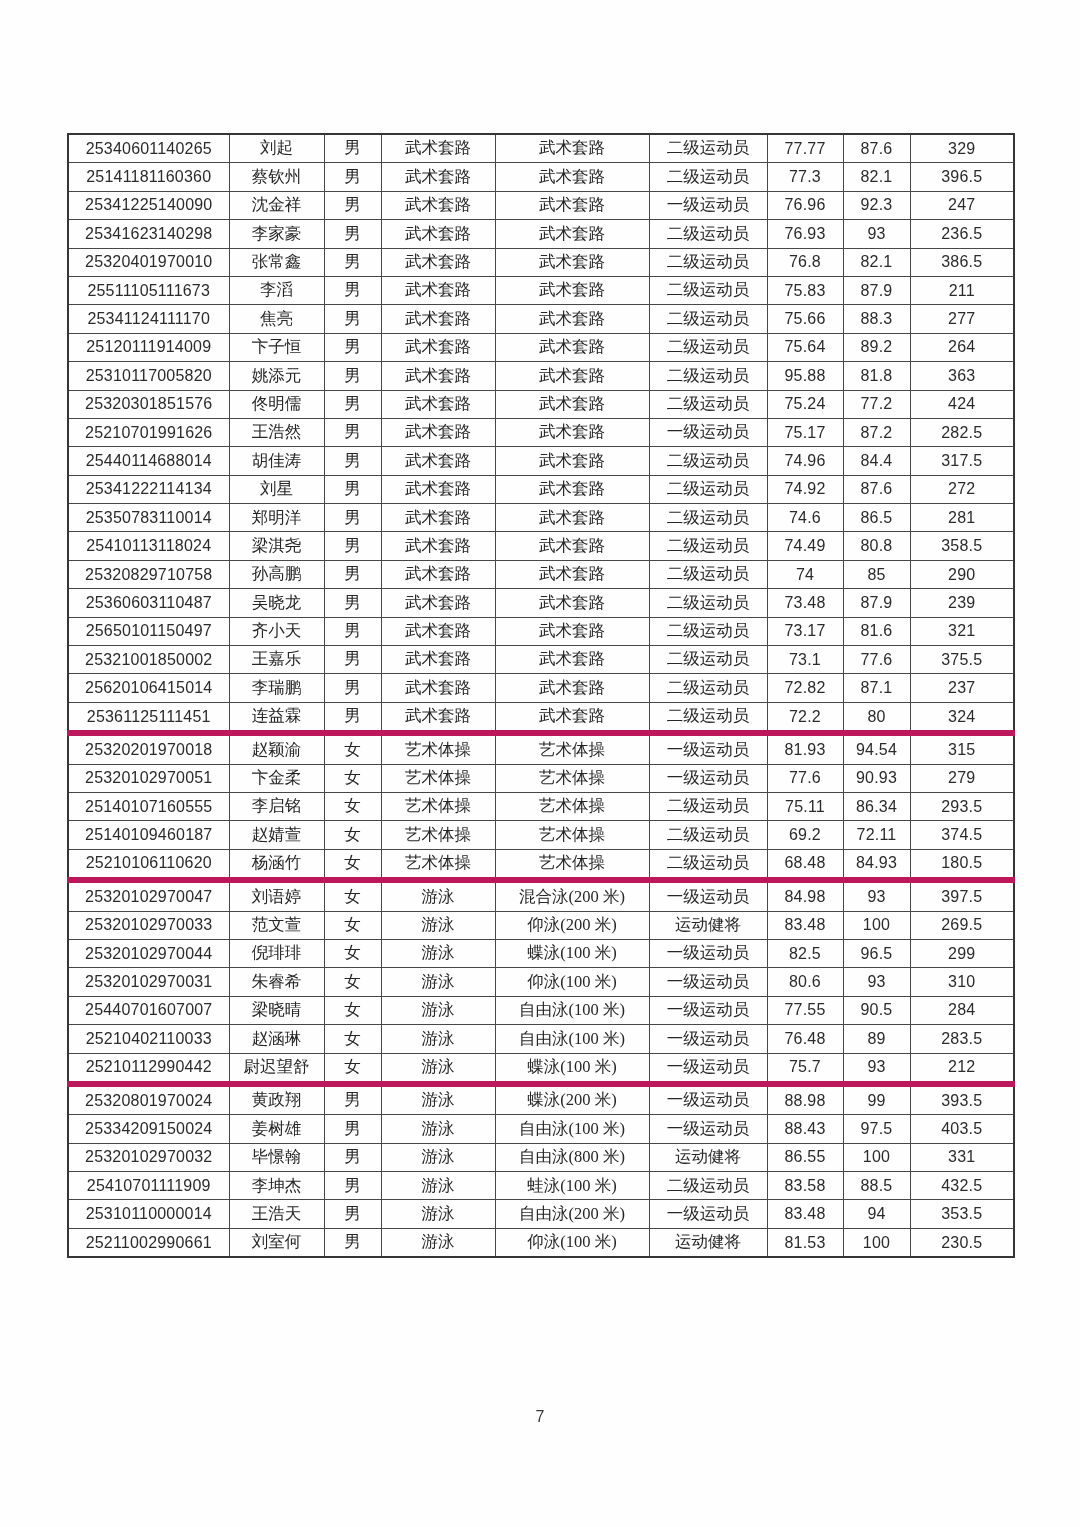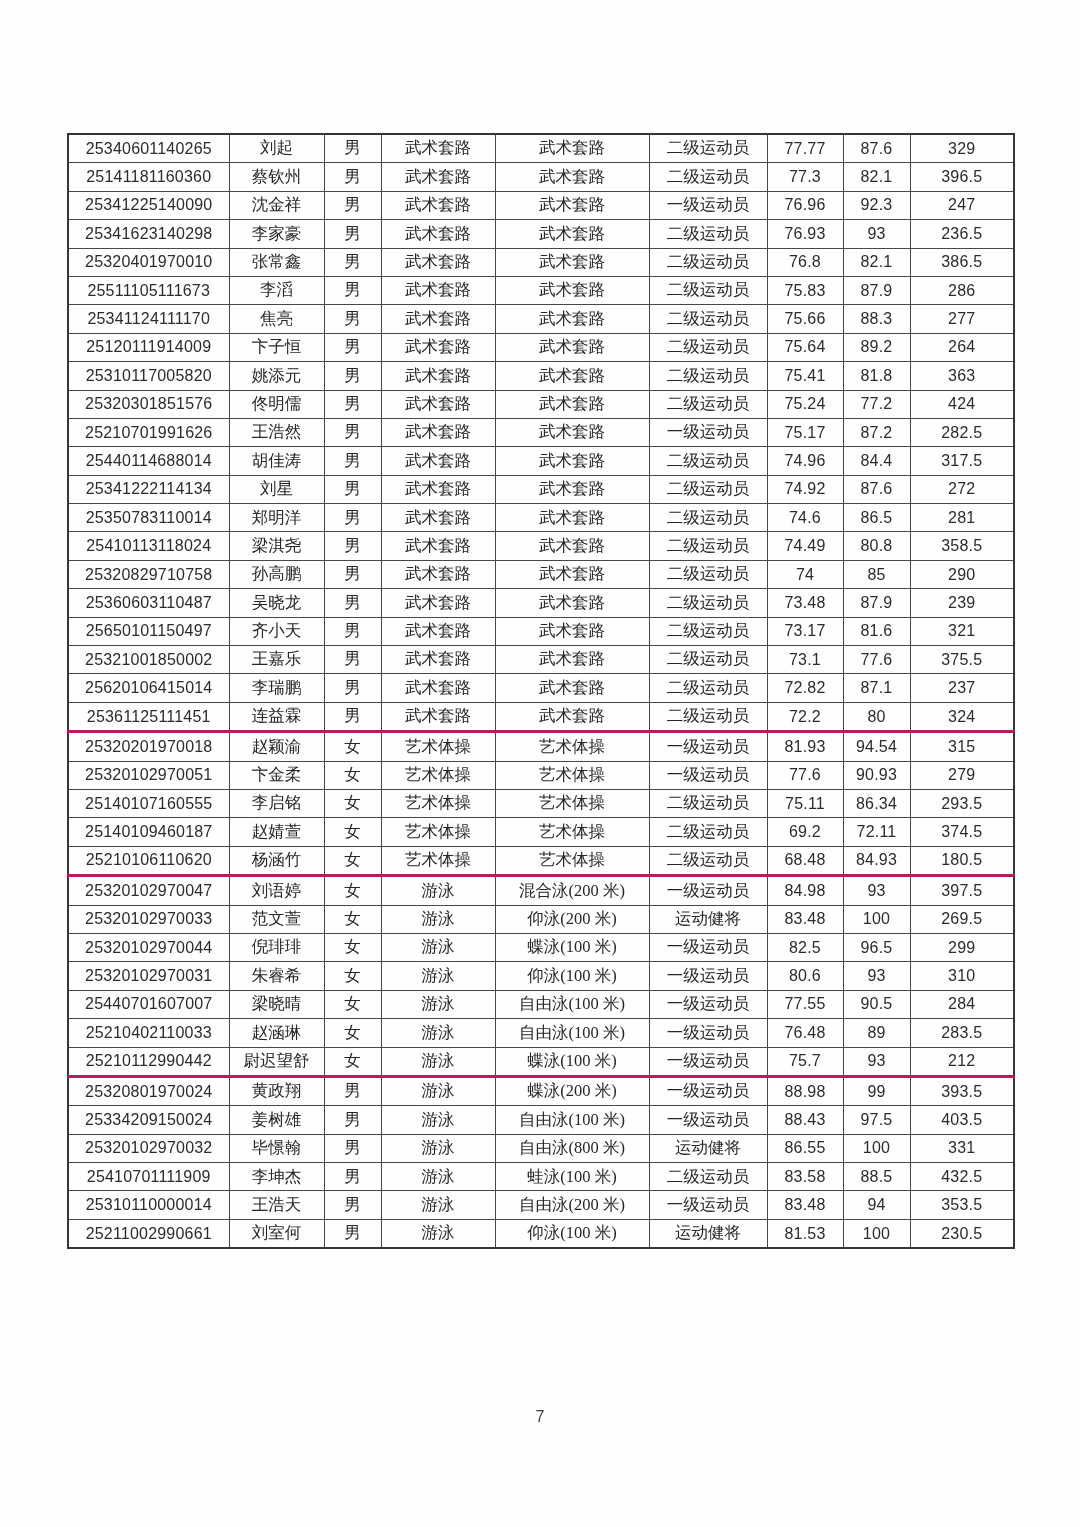--- a/index.html
+++ b/index.html
@@ -45,21 +45,21 @@
     font-family: "Liberation Serif", serif;
     color: #262626;
   }
   table.results td.num {
     font-family: "Liberation Sans", sans-serif;
     font-size: 16px;
     letter-spacing: 0.2px;
     color: #2b2b2b;
   }
   table.results tr.section-end td {
-    border-bottom: 3px solid #be185d;
+    border-bottom: 6px solid #be185d;
   }
   .page-number {
     position: absolute;
     left: 0;
     top: 1408px;
     width: 1080px;
     text-align: center;
     font-size: 16px;
     font-family: "Liberation Sans", sans-serif;
     color: #3a3a3a;
@@ -140,21 +140,21 @@
     </tr>
         <tr>
       <td class="num">25511105111673</td>
       <td>李滔</td>
       <td>男</td>
       <td>武术套路</td>
       <td>武术套路</td>
       <td>二级运动员</td>
       <td class="num">75.83</td>
       <td class="num">87.9</td>
-      <td class="num">286</td>
+      <td class="num">211</td>
     </tr>
         <tr>
       <td class="num">25341124111170</td>
       <td>焦亮</td>
       <td>男</td>
       <td>武术套路</td>
       <td>武术套路</td>
       <td>二级运动员</td>
       <td class="num">75.66</td>
       <td class="num">88.3</td>
@@ -171,21 +171,21 @@
       <td class="num">89.2</td>
       <td class="num">264</td>
     </tr>
         <tr>
       <td class="num">25310117005820</td>
       <td>姚添元</td>
       <td>男</td>
       <td>武术套路</td>
       <td>武术套路</td>
       <td>二级运动员</td>
-      <td class="num">75.41</td>
+      <td class="num">95.88</td>
       <td class="num">81.8</td>
       <td class="num">363</td>
     </tr>
         <tr>
       <td class="num">25320301851576</td>
       <td>佟明儒</td>
       <td>男</td>
       <td>武术套路</td>
       <td>武术套路</td>
       <td>二级运动员</td>

